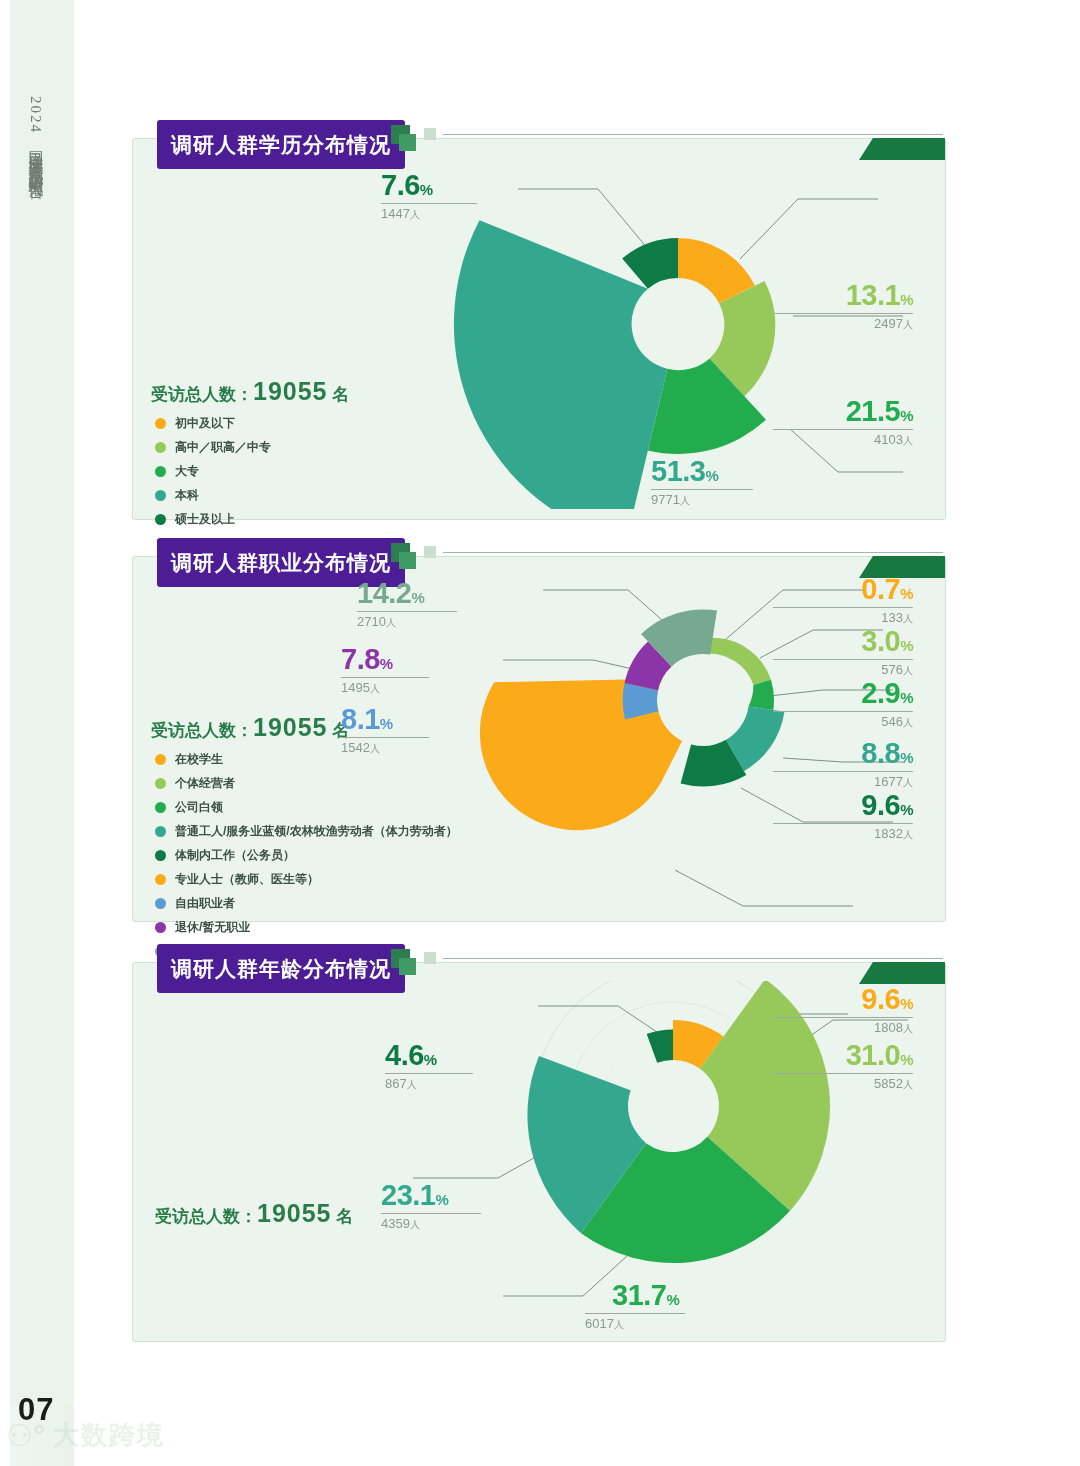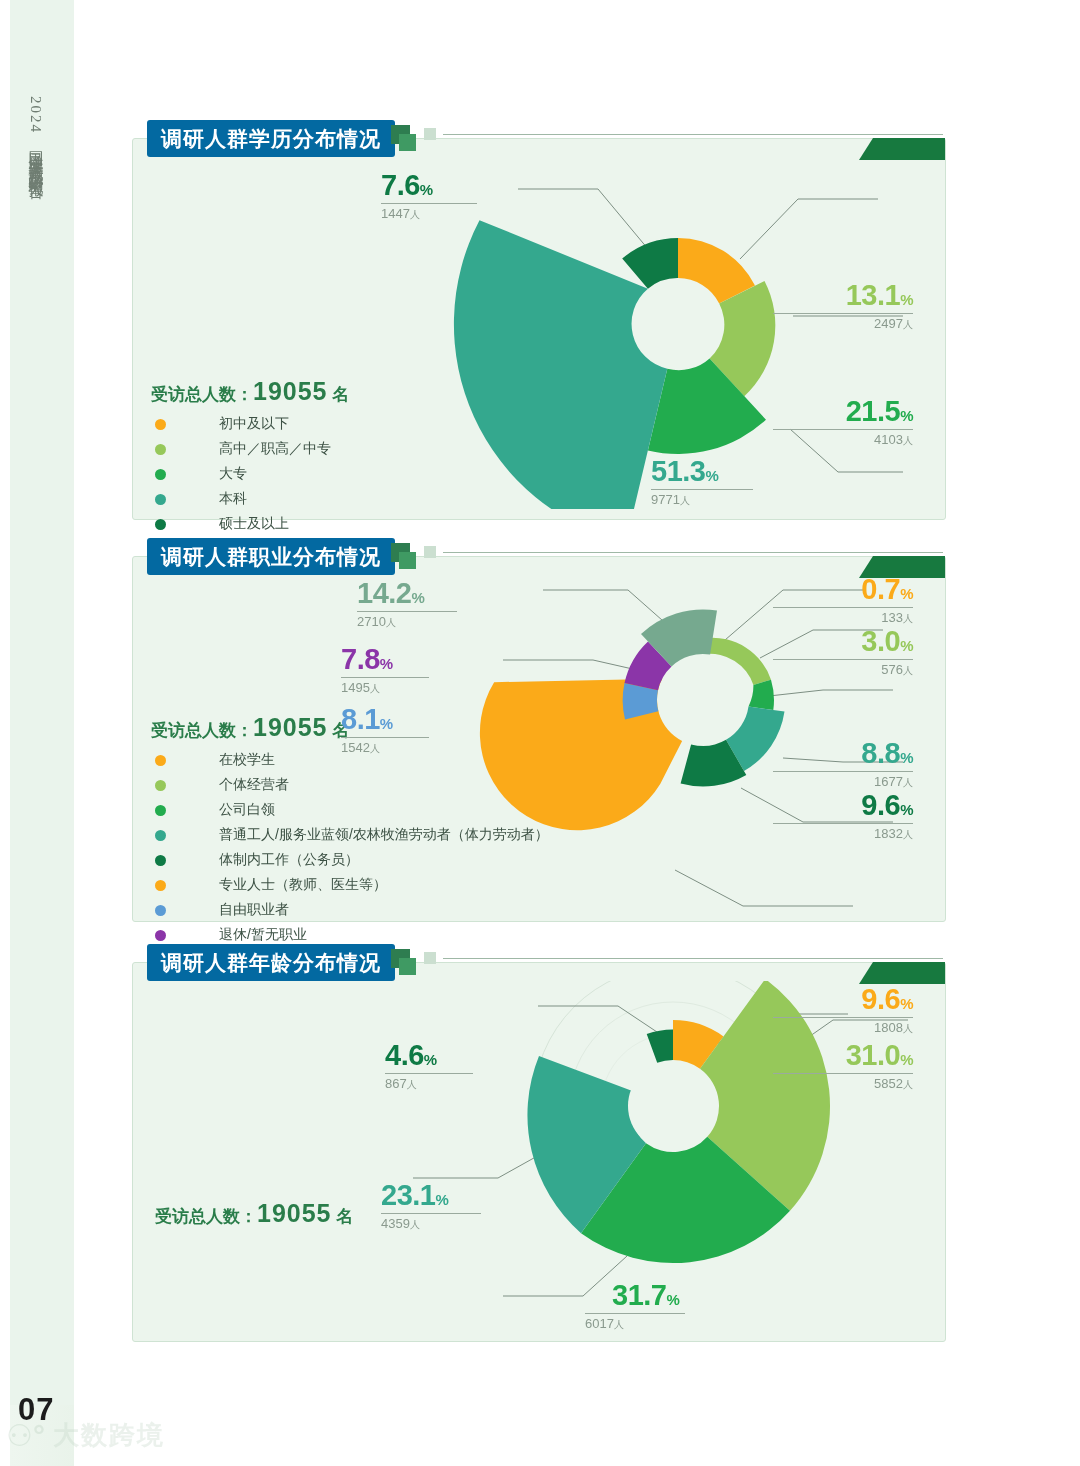--- a/index.html
+++ b/index.html
@@ -47,40 +47,40 @@
     background:#ecf5ed;
     border:1px solid #cfe3d3;
     border-radius:3px;
   }
   .panel-tab{
     position:absolute;right:0;top:-1px;width:86px;height:22px;
     background:#17793f;
     clip-path:polygon(14px 0,100% 0,100% 100%,0 100%);
   }
   .panel-title{
-    position:absolute;left:14px;top:-19px;height:37px;
-    background:#0369a1;color:#ffffff;
+    position:absolute;left:24px;top:-19px;height:37px;
+    background:#4c1d95;color:#ffffff;
     font-size:21px;font-weight:bold;letter-spacing:1px;
-    display:flex;align-items:center;padding:0 14px;
+    display:flex;align-items:center;padding:6px 14px;
     border-radius:3px;white-space:nowrap;
   }
   .deco{position:absolute;top:-14px;}
   .deco .sq1{position:absolute;left:0;top:0;width:19px;height:19px;background:#2e7d50;}
   .deco .sq2{position:absolute;left:8px;top:9px;width:17px;height:17px;background:#3f9a63;}
   .deco .sq3{position:absolute;left:33px;top:3px;width:12px;height:12px;background:#cbdfd0;}
   .deco-line{position:absolute;top:-5px;height:1px;background:#9fb8a6;}
   
   .totals{
     position:absolute;font-size:17px;font-weight:bold;color:#2a7d4a;white-space:nowrap;
   }
   .totals .big{font-size:25px;letter-spacing:1px;}
   .legend{position:absolute;}
   .legend-row{display:flex;align-items:center;margin-bottom:7px;}
   .legend-dot{width:11px;height:11px;border-radius:50%;margin-right:9px;flex:0 0 auto;}
-  .legend-label{font-size:14px;color:#3c5144;white-space:nowrap;font-weight:normal;margin-left:44px;}
+  .legend-label{font-size:12px;color:#3c5144;white-space:nowrap;font-weight:bold;}
   
   .callout{position:absolute;white-space:nowrap;}
   .callout .pct{font-size:29px;font-weight:bold;line-height:1;letter-spacing:-0.5px;}
   .callout .pct .unit{font-size:15px;font-weight:bold;}
   .callout .rule{height:1px;background:#9aaa9e;margin:3px 0 2px 0;}
   .callout .cnt{font-size:13px;color:#8a9a8e;}
   .callout .cnt .ren{font-size:10px;}
   .callout.right{text-align:right;}
   .callout.left{text-align:left;}
   svg{display:block;}
@@ -288,20 +288,25 @@
   <div class="callout right" style="left:640px;top:18px;width:140px;">
     <div class="pct" style="color:#fbaa19;"><span>0.7</span><span class="unit">%</span></div>
     <div class="rule"></div>
     <div class="cnt"><span>133</span><span class="ren">人</span></div>
   </div>
   <div class="callout right" style="left:640px;top:70px;width:140px;">
     <div class="pct" style="color:#96c85a;"><span>3.0</span><span class="unit">%</span></div>
     <div class="rule"></div>
     <div class="cnt"><span>576</span><span class="ren">人</span></div>
   </div>
+  <div class="callout right" style="left:640px;top:122px;width:140px;">
+    <div class="pct" style="color:#22ac4e;"><span>2.9</span><span class="unit">%</span></div>
+    <div class="rule"></div>
+    <div class="cnt"><span>546</span><span class="ren">人</span></div>
+  </div>
   <div class="callout right" style="left:640px;top:182px;width:140px;">
     <div class="pct" style="color:#34a88e;"><span>8.8</span><span class="unit">%</span></div>
     <div class="rule"></div>
     <div class="cnt"><span>1677</span><span class="ren">人</span></div>
   </div>
   <div class="callout right" style="left:640px;top:234px;width:140px;">
     <div class="pct" style="color:#0e7a45;"><span>9.6</span><span class="unit">%</span></div>
     <div class="rule"></div>
     <div class="cnt"><span>1832</span><span class="ren">人</span></div>
   </div>

